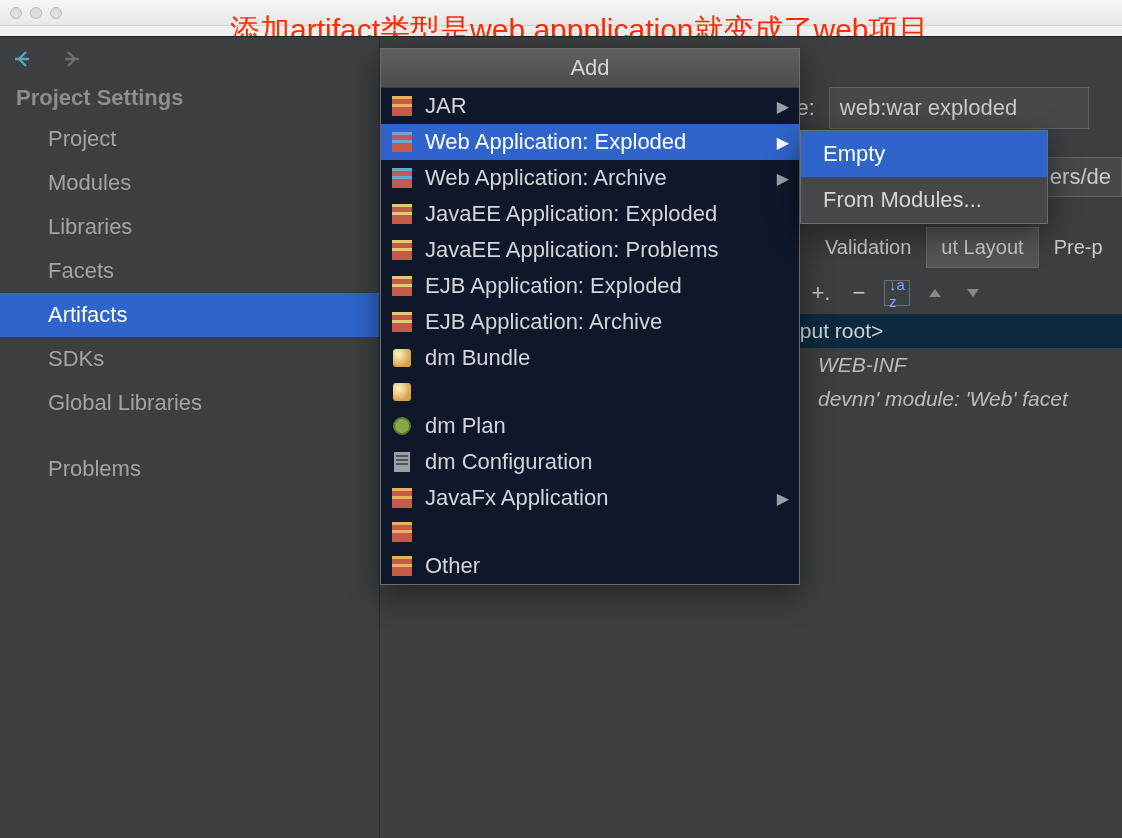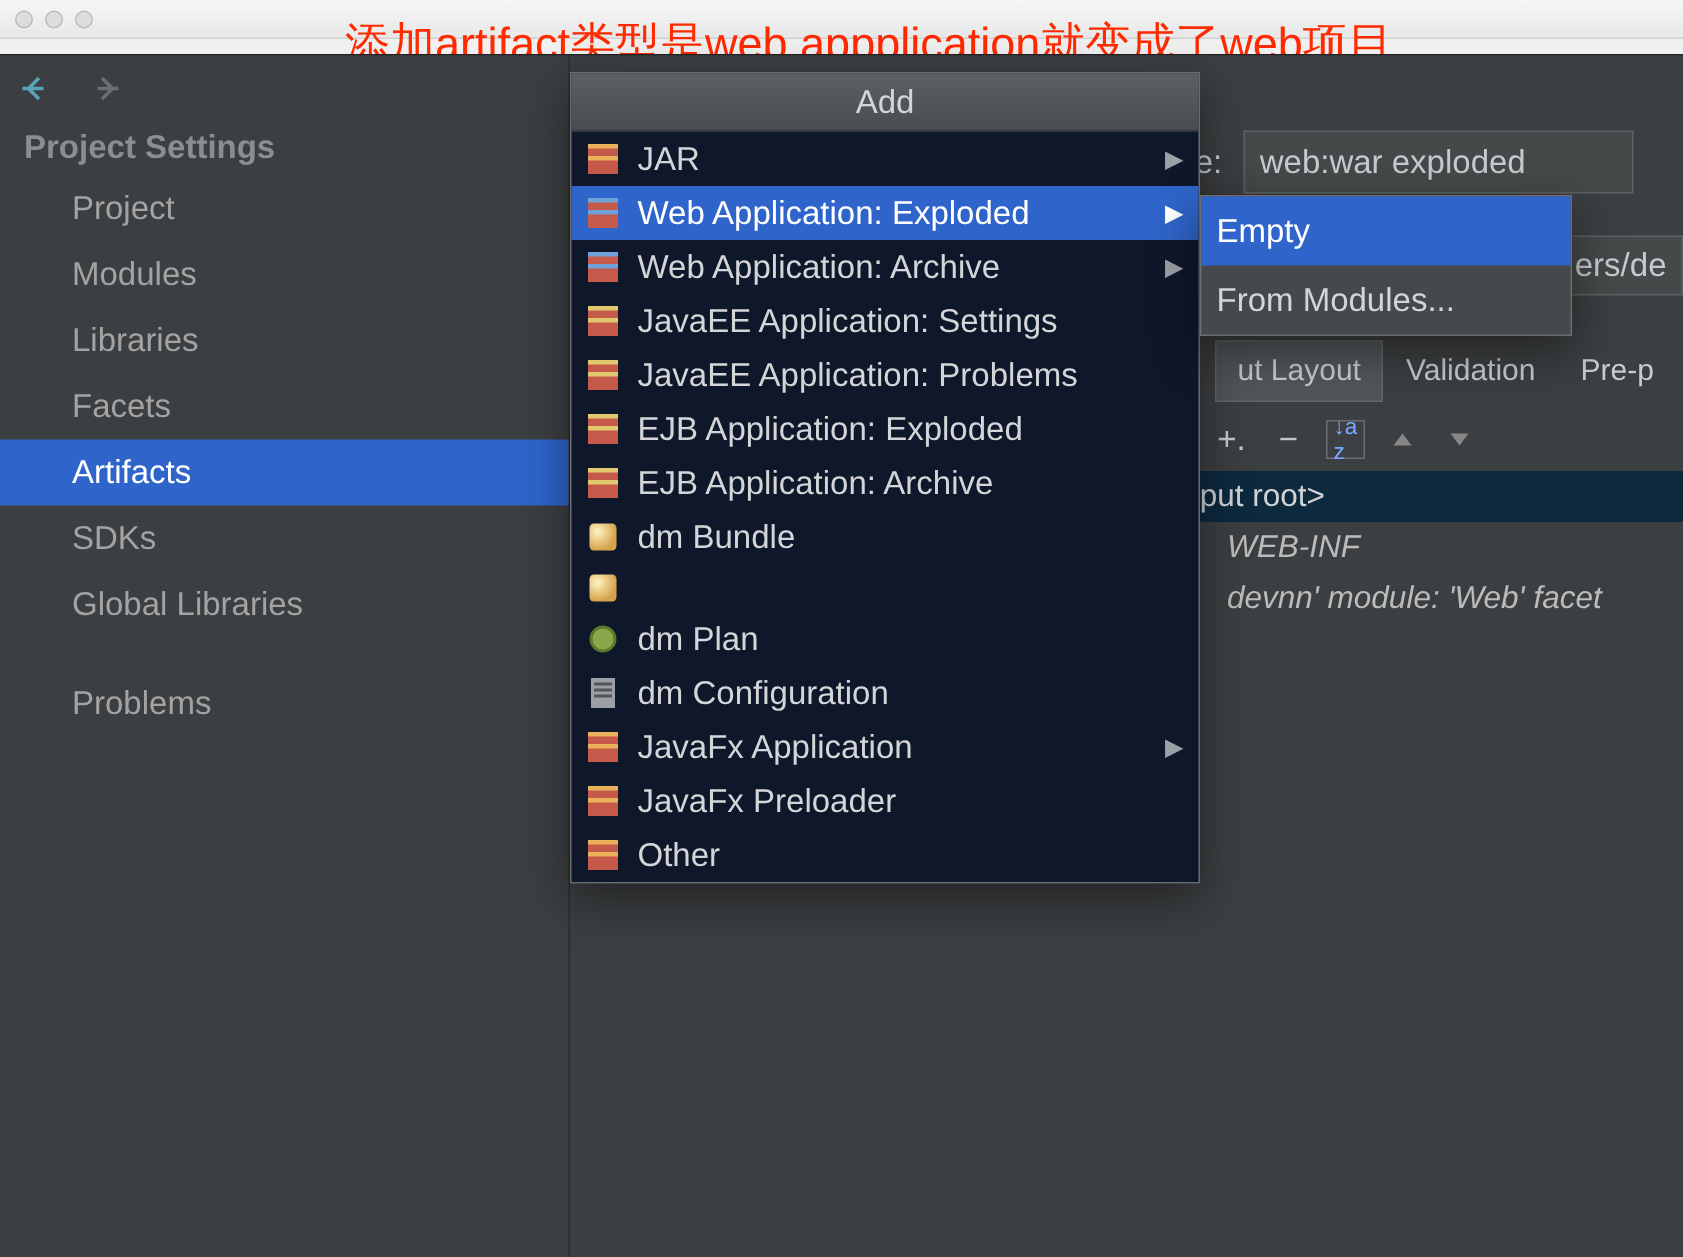--- a/index.html
+++ b/index.html
@@ -143,21 +143,21 @@
     .globe{width:18px;height:18px;border-radius:50%;background:#8aa84b;border:2px solid #5b7a2b;}
     .cube{width:18px;height:18px;background:radial-gradient(circle at 30% 30%,#fff4c4,#d6a24a 70%);border-radius:3px;}
     .doc{width:16px;height:20px;background:#9aa0a6;position:relative;}
     .doc::after{content:"";position:absolute;left:2px;top:3px;right:2px;height:2px;background:#555;box-shadow:0 4px 0 #555,0 8px 0 #555;}
     
     .submenu{
       position:absolute;left:800px;top:130px;width:248px;
       background:#46494b;border:1px solid #6a6c6e;
       box-shadow:0 10px 30px rgba(0,0,0,0.45);z-index:60;
     }
-    .sm-item{font-size:22px;color:#d3d5d7;padding:10px 10px;}
+    .sm-item{font-size:22px;color:#d3d5d7;padding:10px 22px;}
     .sm-item.sel{background:#2f65ca;color:#fff;}
     .right-chunk{
       position:absolute;right:0;top:120px;color:#c8cacd;font-size:22px;
     }
     .dir-box{border:1px solid #5e6264;background:#45494a;padding:6px 10px;display:inline-block;}
   </style>
 </head>
 <body>
 
 <div class="titlebar">
@@ -207,22 +207,22 @@
     <div class="name-row">
       <span class="lbl">Name:</span>
       <input class="name-input" value="web:war exploded" style="">
     </div>
 
     <div class="right-chunk">
       <span class="dir-box">ers/de</span>
     </div>
 
     <div class="tabs">
+      <div class="tab">Validation</div>
       <div class="tab act">ut Layout</div>
-      <div class="tab">Validation</div>
       <div class="tab">Pre-p</div>
     </div>
 
     <div class="out-toolbar">
       <div class="mini">
           <span class="plus-ic" style="font-size:22px">+.</span>
         </div>
       <div class="mini">
           <span class="minus-ic" style="font-size:22px">−</span>
         </div>
@@ -266,21 +266,21 @@
         <span class="m-ico">
           <span class="gift web"></span>
         </span>
         <span>Web Application: Archive</span>
         <span class="arr">▶</span>
       </div>
       <div class="m-item">
         <span class="m-ico">
           <span class="gift yel"></span>
         </span>
-        <span>JavaEE Application: Settings</span>
+        <span>JavaEE Application: Exploded</span>
       </div>
       <div class="m-item">
         <span class="m-ico">
           <span class="gift yel"></span>
         </span>
         <span>JavaEE Application: Problems</span>
       </div>
       <div class="m-item">
         <span class="m-ico">
           <span class="gift yel"></span>
@@ -320,21 +320,20 @@
         <span class="m-ico">
           <span class="gift"></span>
         </span>
         <span>JavaFx Application</span>
         <span class="arr">▶</span>
       </div>
       <div class="m-item">
         <span class="m-ico">
           <span class="gift"></span>
         </span>
-        <span>JavaFx Preloader</span>
       </div>
       <div class="m-item">
         <span class="m-ico">
           <span class="gift"></span>
         </span>
         <span>Other</span>
       </div>
     </div>
 </div>
 

